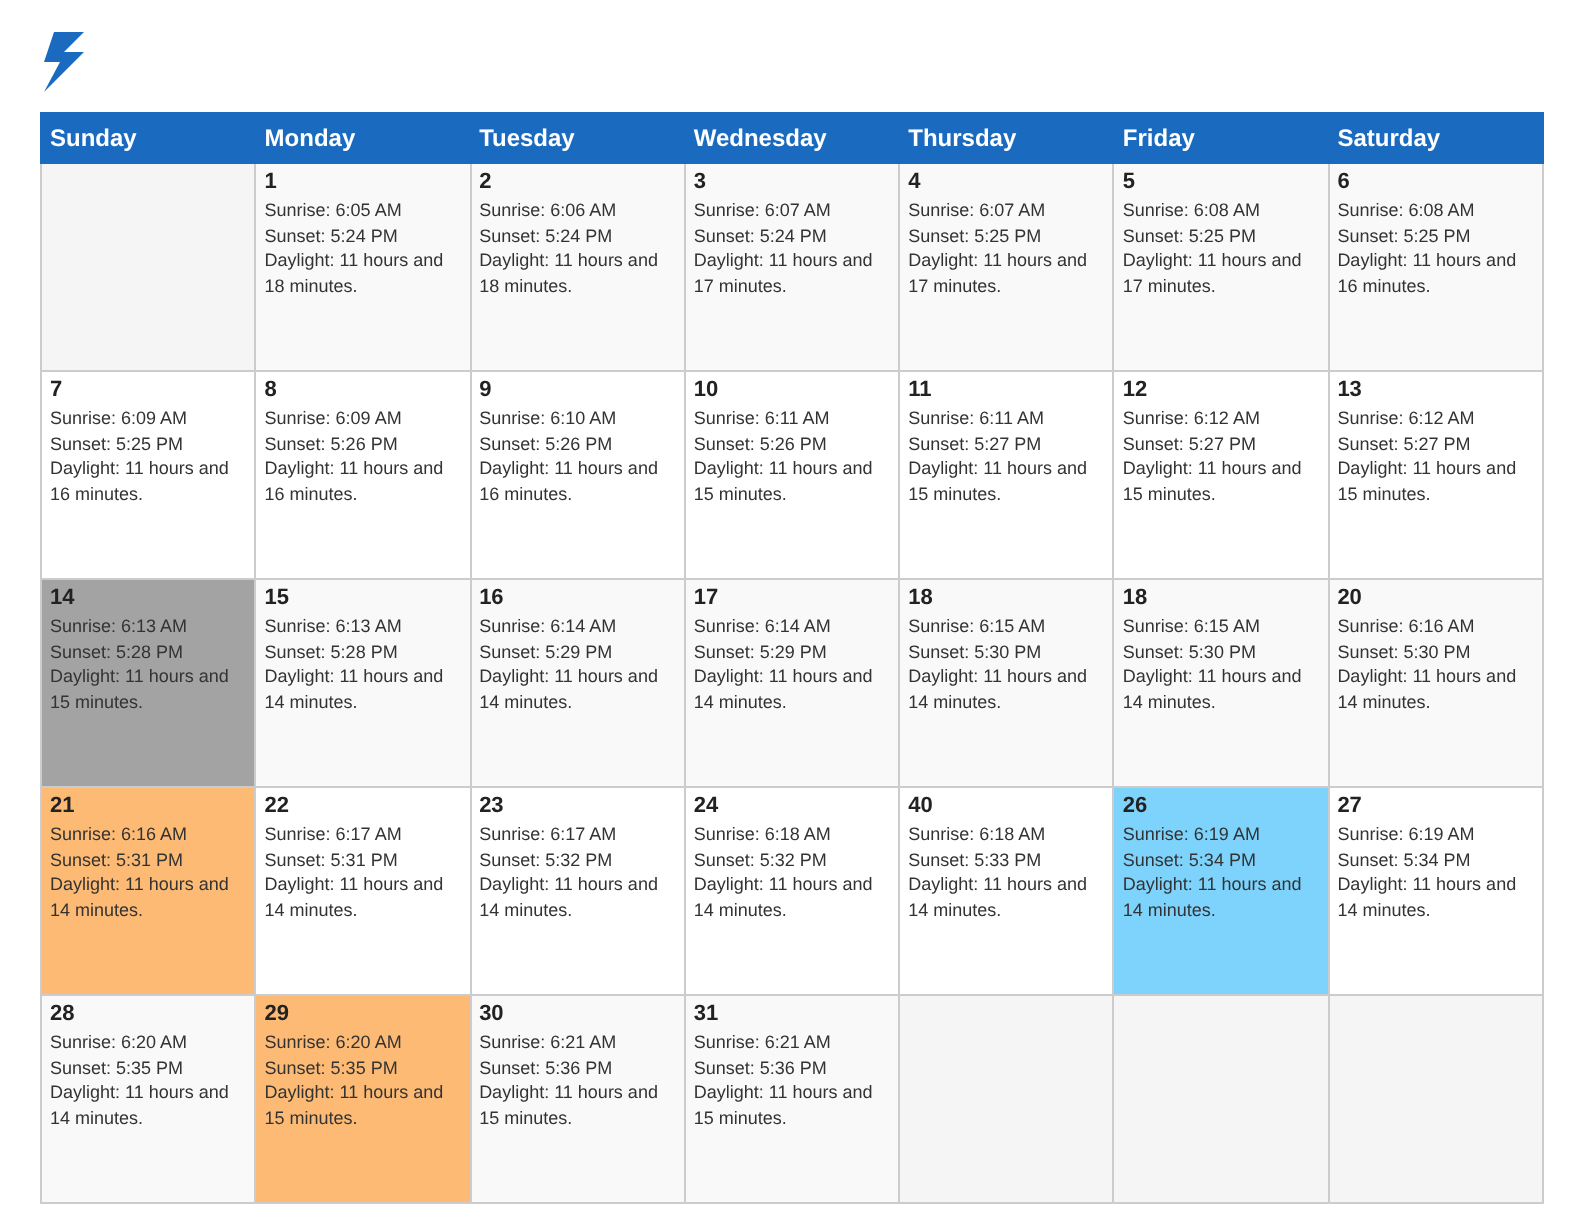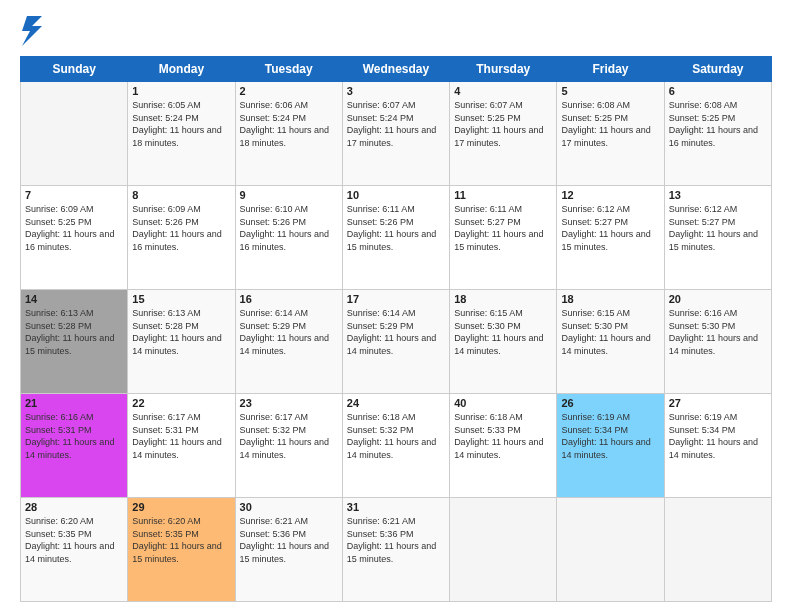--- a/index.html
+++ b/index.html
@@ -66,21 +66,21 @@
       border-collapse: collapse;
       width: 100%;
       table-layout: fixed;
     }
     .calendar th {
       background: #1a6bbf;
       color: #fff;
       font-size: 12px;
       font-weight: bold;
       padding: 5px 4px;
-      text-align: center;
+      text-align: left;
       border: 1px solid #1a6bbf;
     }
     .calendar td {
       border: 1px solid #ccc;
       vertical-align: top;
       padding: 3px 4px;
       font-size: 9.5px;
       color: #333;
       height: 88px;
       background: #fff;
@@ -221,21 +221,21 @@
           <td style="background: rgb(249, 249, 249);">
             <span class="day-number">18</span>
             <div class="day-info">Sunrise: 6:15 AM<br>Sunset: 5:30 PM<br>Daylight: 11 hours and<br>14 minutes.</div>
           </td>
           <td style="background: rgb(249, 249, 249);">
             <span class="day-number">20</span>
             <div class="day-info">Sunrise: 6:16 AM<br>Sunset: 5:30 PM<br>Daylight: 11 hours and<br>14 minutes.</div>
           </td>
         </tr>
         <tr>
-          <td style="background: #d946ef;">
+          <td style="background: #fdba74;">
             <span class="day-number">21</span>
             <div class="day-info">Sunrise: 6:16 AM<br>Sunset: 5:31 PM<br>Daylight: 11 hours and<br>14 minutes.</div>
           </td>
           <td style="background: rgb(255, 255, 255);">
             <span class="day-number">22</span>
             <div class="day-info">Sunrise: 6:17 AM<br>Sunset: 5:31 PM<br>Daylight: 11 hours and<br>14 minutes.</div>
           </td>
           <td style="background: rgb(255, 255, 255);">
             <span class="day-number">23</span>
             <div class="day-info">Sunrise: 6:17 AM<br>Sunset: 5:32 PM<br>Daylight: 11 hours and<br>14 minutes.</div>

